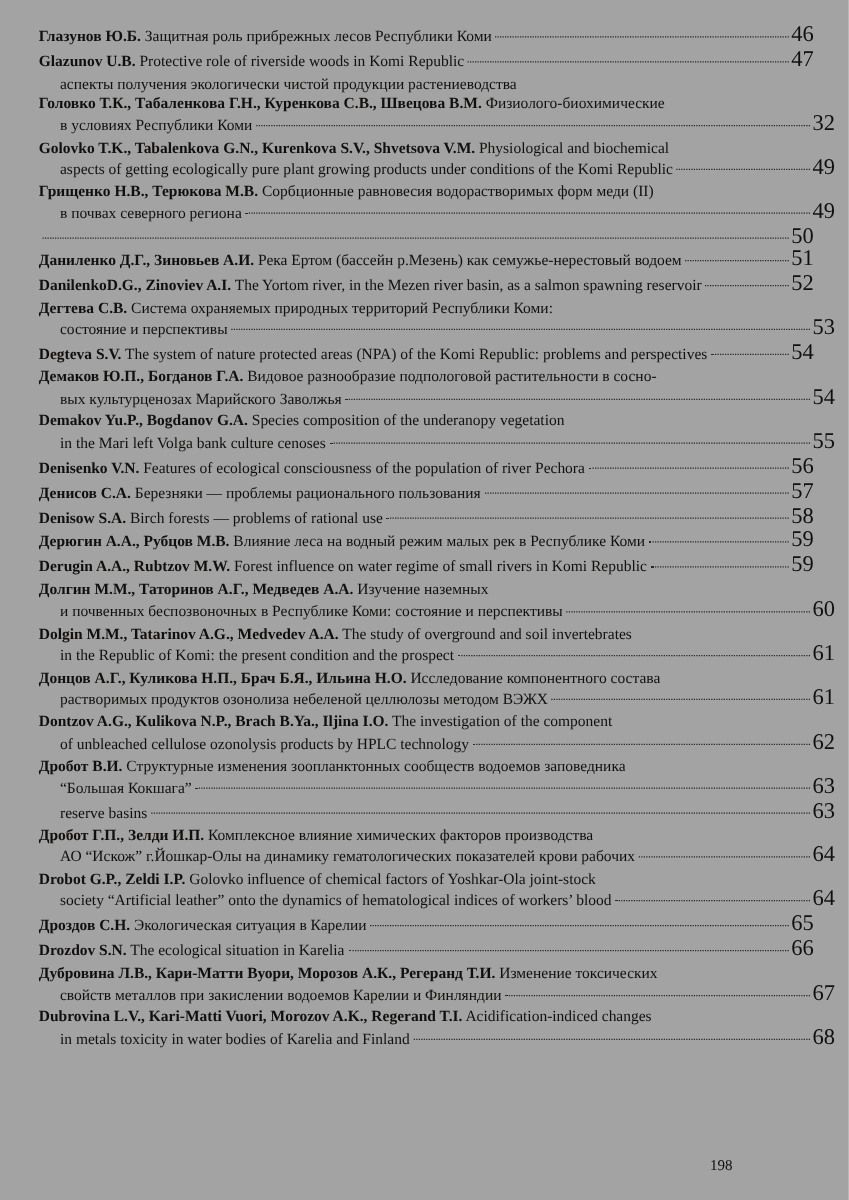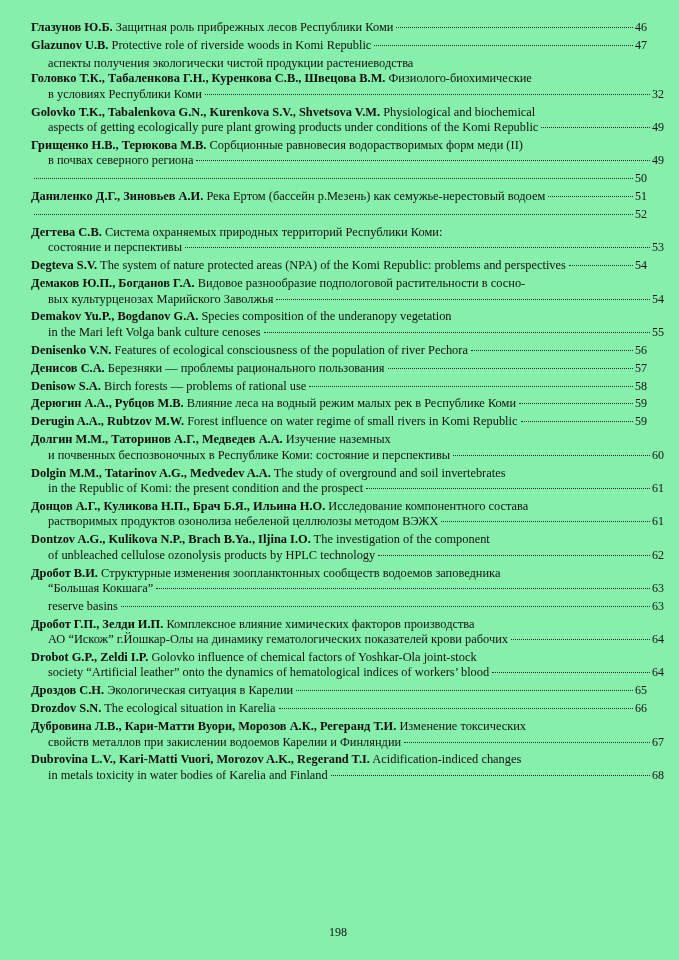--- a/index.html
+++ b/index.html
@@ -13,21 +13,21 @@
     font-family: "Liberation Serif", serif;
     color: #12100e;
     position: relative;
     overflow: hidden;
   }
   #page {
     position: absolute;
     left: 0; top: 0;
     width: 679px;
     height: 960px;
-    background: #86efac;
+    background: #a3a3a3;
   }
   #toc {
     position: absolute;
     left: 31px;
     top: 20px;
     width: 620px;
   }
   .entry {
     margin-bottom: 2.5px;
   }
@@ -47,38 +47,37 @@
   .dots {
     flex: 1 1 auto;
     margin: 0 2px 0 3px;
     border-bottom: 1.1px dotted #2a2724;
     position: relative;
     top: -3px;
     min-width: 8px;
   }
   .pg {
     flex: 0 0 auto;
-    font-size: 12px;
-    text-align: left;
+    font-size: 18px;
+    text-align: center;
     min-width: 16px;
   }
   .authors {
     font-weight: bold;
   }
   .cont {
     padding-left: 17px;
   }
   #folio {
     position: absolute;
     top: 925px;
     left: 0;
     width: 586px;
-    text-align: center;
+    text-align: right;
     font-size: 12px;
-    margin-left: 45px;
   }
 </style>
 </head>
 <body>
 
 <div id="page">
   <div id="toc">
       <div class="entry">
         <div class="line first">
           <span class="txt"><span class="authors">Глазунов Ю.Б.</span><span> Защитная роль прибрежных лесов Республики Коми</span></span>
@@ -138,20 +137,21 @@
       </div>
       <div class="entry">
         <div class="line first">
           <span class="txt"><span class="authors">Даниленко Д.Г., Зиновьев А.И.</span><span> Река Ертом (бассейн р.Мезень) как семужье-нерестовый водоем</span></span>
           <span class="dots"></span>
           <span class="pg">51</span>
         </div>
       </div>
       <div class="entry">
         <div class="line first">
+          <span class="txt"><span class="authors">DanilenkoD.G., Zinoviev A.I.</span><span> The Yortom river, in the Mezen river basin, as a salmon spawning reservoir</span></span>
           <span class="dots"></span>
           <span class="pg">52</span>
         </div>
       </div>
       <div class="entry">
         <div class="line first nodots">
           <span class="txt"><span class="authors">Дегтева С.В.</span><span> Система охраняемых природных территорий Республики Коми:</span></span>
           <span class="pg"></span>
         </div>
         <div class="line cont">

